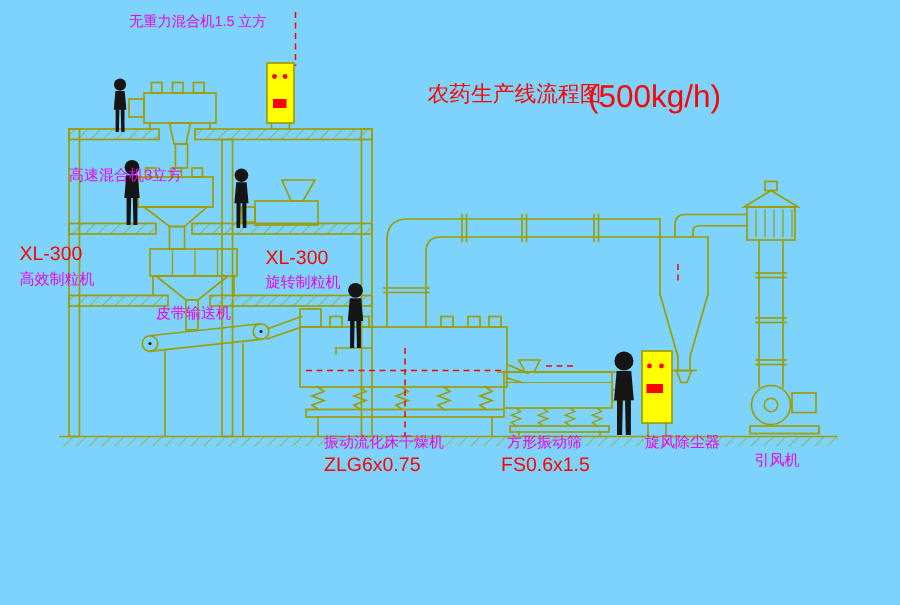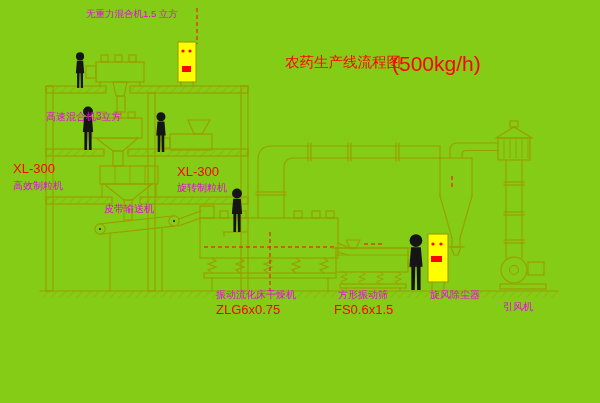--- a/index.html
+++ b/index.html
@@ -1,16 +1,16 @@
 <!DOCTYPE html>
 <html><head>
 <meta charset="utf-8">
 <style>
   html,body{margin:0;padding:0;background:#fff;}
-  .stage{position:relative;width:600px;height:403px;background:#84cc16;overflow:hidden;}
+  .stage{position:relative;width:600px;height:403px;background:#7dd3fc;overflow:hidden;}
   svg{display:block;}
   .ln{stroke:#9c9c00;stroke-width:1.1;fill:none;stroke-linecap:square;}
   .thin{stroke-width:0.8;}
   .hat{fill:url(#hatch);stroke:#9c9c00;stroke-width:1.1;}
   .hatonly{fill:url(#hatch);stroke:none;}
   .cab{fill:#ffff00;stroke:#9c9c00;stroke-width:1.1;}
   .blk{fill:#151515;stroke:none;}
   .redln{stroke:#ff0000;stroke-width:1;fill:none;}
   .redfill{fill:#ff0000;stroke:none;}
   .dash{stroke-dasharray:4 3;}

